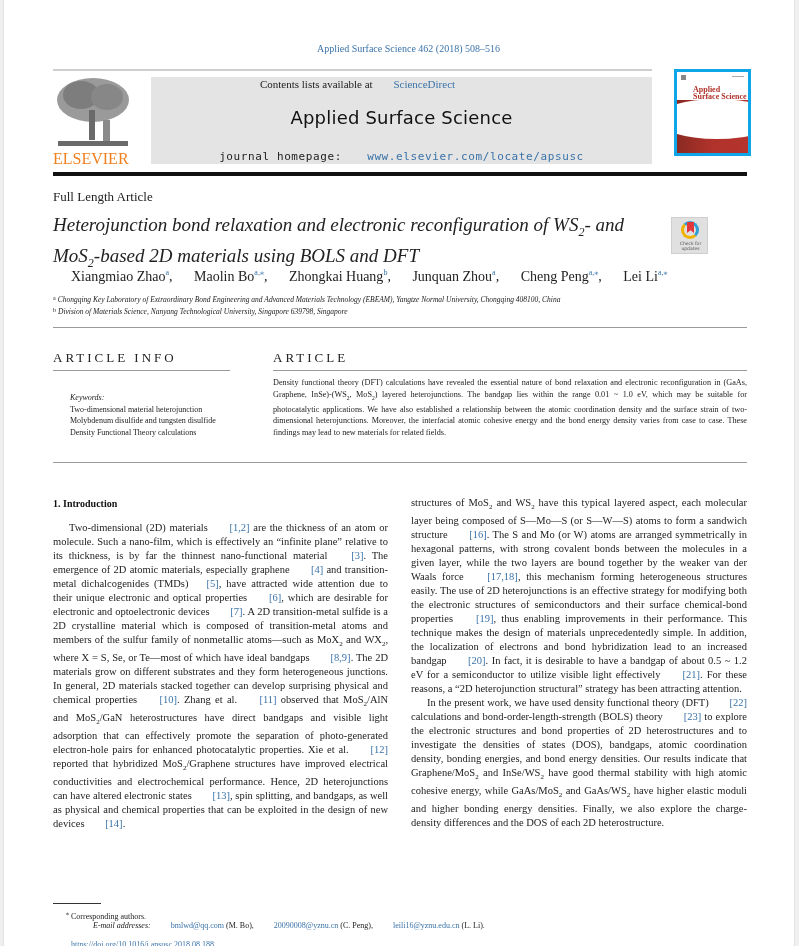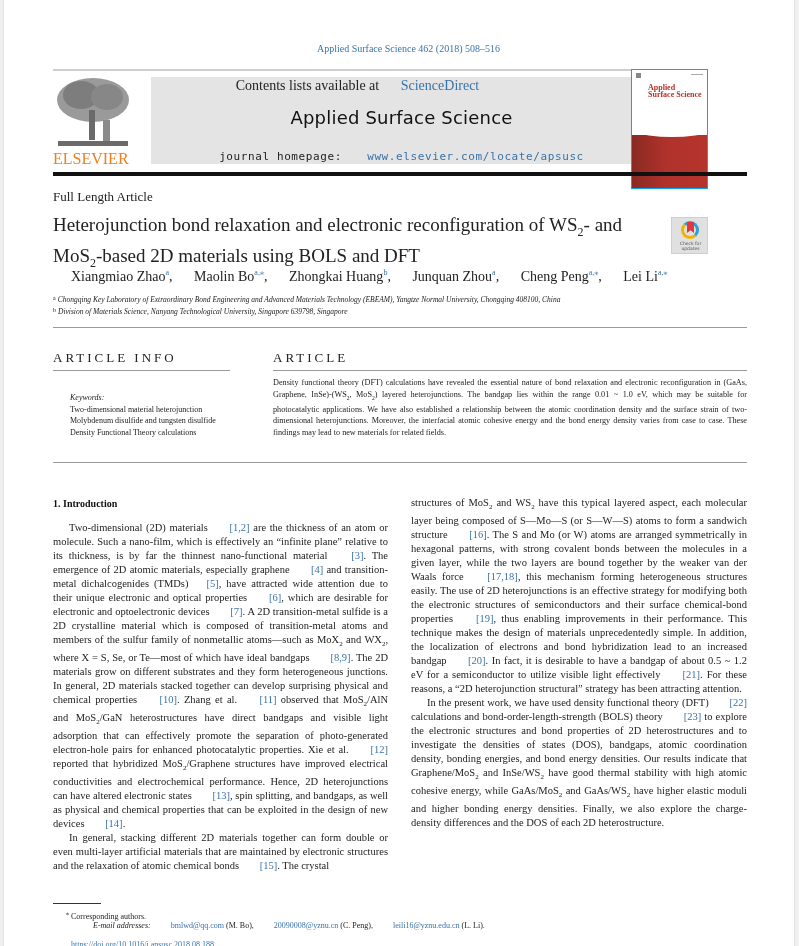--- a/index.html
+++ b/index.html
@@ -6,34 +6,34 @@
   html, body { width: 799px; height: 946px; overflow: hidden; background: #ffffff; }
   body { font-family: "Liberation Serif", "DejaVu Serif", serif; color: #222; position: relative; }
   .page-border-left { position: absolute; left: 0; top: 0; width: 4px; height: 946px; background: #f0f0f0; border-right: 1px solid #e3e3e3; }
   .page-border-right { position: absolute; right: 0; top: 0; width: 5px; height: 946px; background: #f0f0f0; border-left: 1px solid #e3e3e3; }
   a, .link { color: #3a73a8; text-decoration: none; padding-left: 18px; }
   .citation-line { position: absolute; top: 43px; left: 0; width: 799px; text-align: center; font-size: 10px; color: #3a73a8; }
   .top-rule { position: absolute; top: 69px; left: 53px; width: 599px; height: 2px; background: #cfcfcf; }
   .elsevier-logo { position: absolute; top: 75px; left: 53px; width: 80px; height: 90px; }
   .elsevier-word { position: absolute; top: 150px; left: 53px; font-family: "Liberation Serif", serif; font-size: 16px; color: #f07f1d; letter-spacing: 0px; }
   .masthead { position: absolute; top: 77px; left: 151px; width: 501px; height: 87px; background: #e4e4e4; }
-  .contents-line { position: absolute; top: 78px; left: 151px; width: 413px; text-align: center; font-size: 14px; color: #222; }
+  .contents-line { position: absolute; top: 78px; left: 151px; width: 413px; text-align: center; font-size: 11px; color: #222; }
   .journal-name { position: absolute; top: 107px; left: 151px; width: 501px; text-align: center; font-family: "DejaVu Sans", sans-serif; font-size: 18px; color: #111; letter-spacing: 0.2px; }
   .homepage-line { position: absolute; top: 150px; left: 151px; width: 501px; text-align: center; font-family: "DejaVu Sans Mono", monospace; font-size: 11px; color: #222; letter-spacing: 0.6px; }
-  .cover { position: absolute; top: 69px; left: 631px; width: 77px; height: 120px; border: 1px solid #0ea5e9; background: #ffffff; overflow: hidden; }
+  .cover { position: absolute; top: 69px; left: 674px; width: 77px; height: 87px; border: 3px solid #0ea5e9; background: #ffffff; overflow: hidden; }
   .cover-red { position: absolute; left: 0; bottom: 0; width: 77px; height: 53px; background: linear-gradient(90deg, #8a2a22 0%, #b0322b 45%, #b6352d 100%); }
   .cover-curve { position: absolute; left: -20px; top: 27px; width: 120px; height: 40px; border-radius: 50%; background: #ffffff; }
   .cover-title { position: absolute; top: 14px; left: 16px; font-size: 8px; line-height: 7px; font-weight: bold; color: #b0322b; }
   .cover-sub { position: absolute; top: 32px; left: 16px; width: 50px; height: 8px; }
   .cover-sub div { height: 1px; background: #aaa; margin-bottom: 2px; }
   .cover-mark { position: absolute; top: 3px; left: 4px; width: 5px; height: 5px; background: #888; }
   .cover-num { position: absolute; top: 4px; right: 4px; width: 12px; height: 1px; background: #aaa; }
   .thick-rule { position: absolute; top: 172px; left: 53px; width: 694px; height: 4px; background: #111; }
   .article-type { position: absolute; top: 189px; left: 53px; font-size: 13px; color: #222; }
-  .title { position: absolute; top: 213px; left: 53px; width: 610px; font-size: 19px; line-height: 23px; color: #222; }
+  .title { position: absolute; top: 213px; left: 53px; width: 610px; font-size: 19px; line-height: 23px; color: #222; font-style: italic; }
   .title sub { font-size: 12px; }
   .crossmark { position: absolute; top: 217px; left: 671px; width: 37px; height: 37px; background: #e0e0e0; border: 1px solid #cfcfcf; }
   .crossmark-ring { position: absolute; top: 3px; left: 9px; width: 18px; height: 18px; border-radius: 50%; border: 3px solid #f0b400; border-top-color: #2f9fd6; border-right-color: #2f9fd6; }
   .crossmark-flag { position: absolute; top: 4px; left: 15px; width: 7px; height: 11px; background: #e0383c; clip-path: polygon(0 0,100% 0,100% 100%,50% 75%,0 100%); }
   .crossmark-text { position: absolute; top: 23px; left: 0; width: 37px; text-align: center; font-family: "DejaVu Sans", sans-serif; font-size: 4.5px; line-height: 5px; color: #555; }
   .authors { position: absolute; top: 268px; left: 53px; width: 690px; font-size: 14px; color: #222; }
   .authors sup { font-size: 8px; color: #3a73a8; vertical-align: 6px; }
   .affil { position: absolute; left: 53px; font-size: 7.5px; font-style: italic; color: #222; }
   .affil sup { font-style: normal; font-size: 6px; vertical-align: 2px; margin-right: 2px; }
   .affil-a { top: 295px; }
@@ -153,21 +153,20 @@
 <div class="abstract">
   <span>Density functional theory (DFT) calculations have revealed the essential nature of bond relaxation and electronic reconfiguration in (GaAs, Graphene, InSe)-(WS</span><sub>2</sub><span>, MoS</span><sub>2</sub><span>) layered heterojunctions. The bandgap lies within the range 0.01 ~ 1.0 eV, which may be suitable for photocatalytic applications. We have also established a relationship between the atomic coordination density and the surface strain of two-dimensional heterojunctions. Moreover, the interfacial atomic cohesive energy and the bond energy density varies from case to case. These findings may lead to new materials for related fields.</span>
 </div>
 
 <div class="rule-after-abs"></div>
 
 <div class="sec-heading">1. Introduction</div>
 
 <div class="col col-left">
   <p><span>Two-dimensional (2D) materials </span><a class="link">[1,2]</a><span> are the thickness of an atom or molecule. Such a nano-film, which is effectively an “infinite plane” relative to its thickness, is by far the thinnest nano-functional material </span><a class="link">[3]</a><span>. The emergence of 2D atomic materials, especially graphene </span><a class="link">[4]</a><span> and transition-metal dichalcogenides (TMDs)</span><a class="link">[5]</a><span>, have attracted wide attention due to their unique electronic and optical properties </span><a class="link">[6]</a><span>, which are desirable for electronic and optoelectronic devices </span><a class="link">[7]</a><span>. A 2D transition-metal sulfide is a 2D crystalline material which is composed of transition-metal atoms and members of the sulfur family of nonmetallic atoms—such as MoX</span><sub>2</sub><span> and WX</span><sub>2</sub><span>, where X = S, Se, or Te—most of which have ideal bandgaps </span><a class="link">[8,9]</a><span>. The 2D materials grow on different substrates and they form heterogeneous junctions. In general, 2D materials stacked together can develop surprising physical and chemical properties </span><a class="link">[10]</a><span>. Zhang et al. </span><a class="link">[11]</a><span> observed that MoS</span><sub>2</sub><span>/AlN and MoS</span><sub>2</sub><span>/GaN heterostructures have direct bandgaps and visible light adsorption that can effectively promote the separation of photo-generated electron-hole pairs for enhanced photocatalytic properties. Xie et al. </span><a class="link">[12]</a><span> reported that hybridized MoS</span><sub>2</sub><span>/Graphene structures have improved electrical conductivities and electrochemical performance. Hence, 2D heterojunctions can have altered electronic states </span><a class="link">[13]</a><span>, spin splitting, and bandgaps, as well as physical and chemical properties that can be exploited in the design of new devices </span><a class="link">[14]</a><span>.</span></p>
-  <p><span>In general, stacking different 2D materials together can form double or even multi-layer artificial materials that are maintained by electronic structures and the relaxation of atomic chemical bonds </span><a class="link">[15]</a><span>. The crystal</span></p>
 </div>
 
 <div class="col col-right">
   <p style="text-indent:0"><span>structures of MoS</span><sub>2</sub><span> and WS</span><sub>2</sub><span> have this typical layered aspect, each molecular layer being composed of S—Mo—S (or S—W—S) atoms to form a sandwich structure </span><a class="link">[16]</a><span>. The S and Mo (or W) atoms are arranged symmetrically in hexagonal patterns, with strong covalent bonds between the molecules in a given layer, while the two layers are bound together by the weaker van der Waals force </span><a class="link">[17,18]</a><span>, this mechanism forming heterogeneous structures easily. The use of 2D heterojunctions is an effective strategy for modifying both the electronic structures of semiconductors and their surface chemical-bond properties </span><a class="link">[19]</a><span>, thus enabling improvements in their performance. This technique makes the design of materials unprecedentedly simple. In addition, the localization of electrons and bond hybridization lead to an increased bandgap </span><a class="link">[20]</a><span>. In fact, it is desirable to have a bandgap of about 0.5 ~ 1.2 eV for a semiconductor to utilize visible light effectively </span><a class="link">[21]</a><span>. For these reasons, a “2D heterojunction structural” strategy has been attracting attention.</span></p>
   <p><span>In the present work, we have used density functional theory (DFT) </span><a class="link">[22]</a><span> calculations and bond-order-length-strength (BOLS) theory </span><a class="link">[23]</a><span> to explore the electronic structures and bond properties of 2D heterostructures and to investigate the densities of states (DOS), bandgaps, atomic coordination density, bonding energies, and bond energy densities. Our results indicate that Graphene/MoS</span><sub>2</sub><span> and InSe/WS</span><sub>2</sub><span> have good thermal stability with high atomic cohesive energy, while GaAs/MoS</span><sub>2</sub><span> and GaAs/WS</span><sub>2</sub><span> have higher elastic moduli and higher bonding energy densities. Finally, we also explore the charge-density differences and the DOS of each 2D heterostructure.</span></p>
 </div>
 
 <div class="fn-rule"></div>
 <div class="fn fn-1">
   <sup style="font-size:6px">⁎</sup> <span>Corresponding authors.</span>

